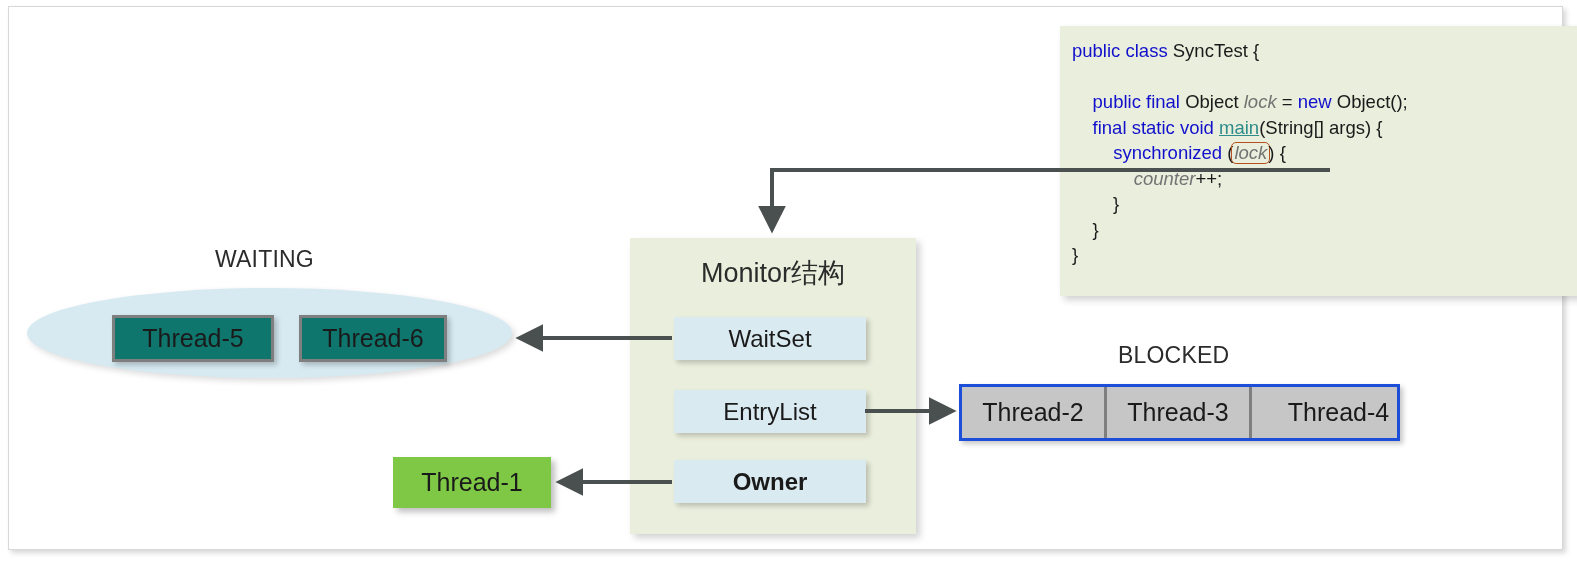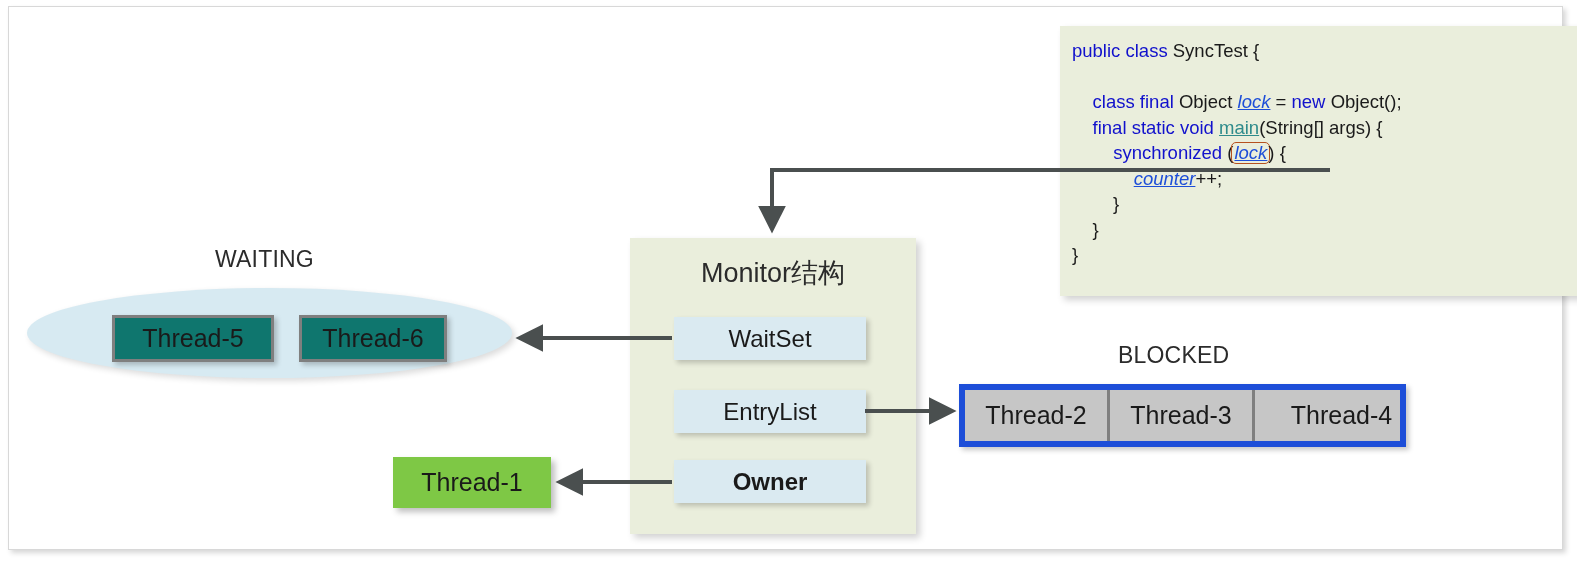--- a/index.html
+++ b/index.html
@@ -70,21 +70,21 @@
   .tbox.shadowed {
     box-shadow: 3px 3px 5px rgba(0,0,0,0.22);
   }
 
   
   .blocked-row {
     position: absolute;
     left: 959px;
     top: 384px;
     display: flex;
-    border: 6px solid #1d4ed8;
+    border: 3px solid #1d4ed8;
     box-sizing: border-box;
     box-shadow: 3px 3px 5px rgba(0,0,0,0.22);
     background: #c6c6c6;
   }
   .blocked-row .cell {
     width: 145px;
     height: 51px;
     display: flex;
     align-items: center;
     justify-content: center;
@@ -165,21 +165,21 @@
   }
   .code-line {
     font-family: "Liberation Sans", "DejaVu Sans", sans-serif;
     font-size: 18.5px;
     line-height: 25.5px;
     color: #1a1a1a;
     white-space: pre;
   }
   .code-line.blank { height: 25.5px; }
   .kw   { color: #1111cc; }
-  .var  { color: #1d4ed8; font-style: italic; text-decoration: underline; }
+  .var  { color: #737373; font-style: italic; }
   .num  { color: #1111cc; }
   .mth  { color: #2e8b8b; text-decoration: underline; text-align: right; }
   .hl {
     display: inline-block;
     border: 1.6px solid #b5511f;
     border-radius: 5px;
     padding: 0 2px;
     margin: 0 -2px;
     line-height: 20px;
   }
@@ -222,21 +222,21 @@
     <div class="monitor-title">Monitor结构</div>
     <div class="mbox entrylist">EntryList</div>
     <div class="mbox waitset">WaitSet</div>
     <div class="mbox owner">Owner</div>
   </div>
 
   <div class="code-panel">
     <div id="code-lines">
         <div class="code-line"><span class="kw">public class </span><span>SyncTest {</span></div>
         <div class="code-line blank"></div>
-        <div class="code-line"><span>    </span><span class="kw">class final </span><span>Object </span><span class="var">lock</span><span> = </span><span class="kw">new </span><span>Object();</span></div>
+        <div class="code-line"><span>    </span><span class="kw">public final </span><span>Object </span><span class="var">lock</span><span> = </span><span class="kw">new </span><span>Object();</span></div>
         <div class="code-line"><span>    </span><span class="kw">final static void </span><span class="mth">main</span><span>(String[] args) {</span></div>
         <div class="code-line"><span>        </span><span class="kw">synchronized </span><span>(</span><span class="var hl">lock</span><span>) {</span></div>
         <div class="code-line"><span>            </span><span class="var">counter</span><span>++;</span></div>
         <div class="code-line"><span>        }</span></div>
         <div class="code-line"><span>    }</span></div>
         <div class="code-line"><span>}</span></div>
       </div>
   </div>
 
   <svg class="arrows" viewBox="0 0 1577 565" xmlns="http://www.w3.org/2000/svg">

